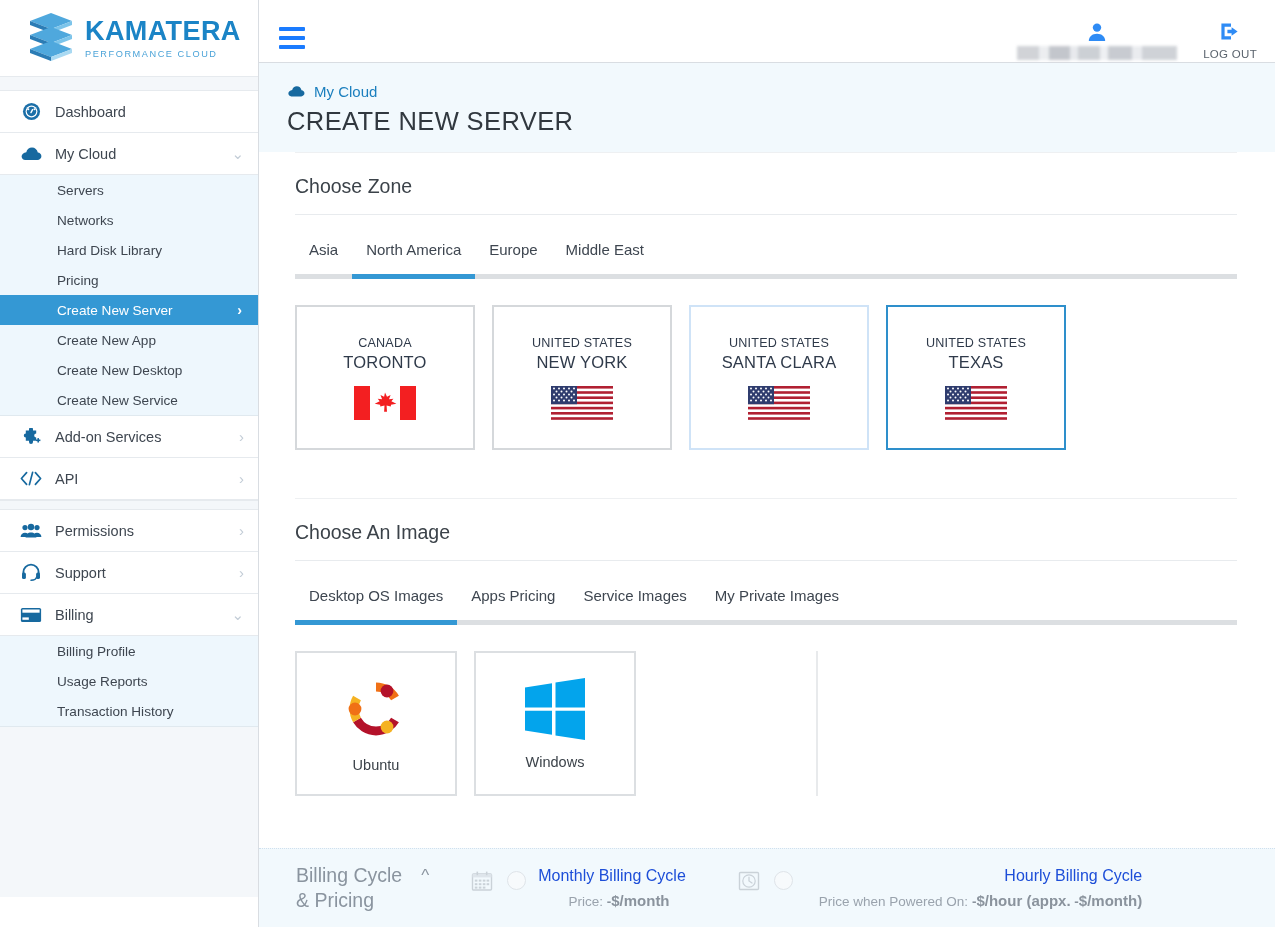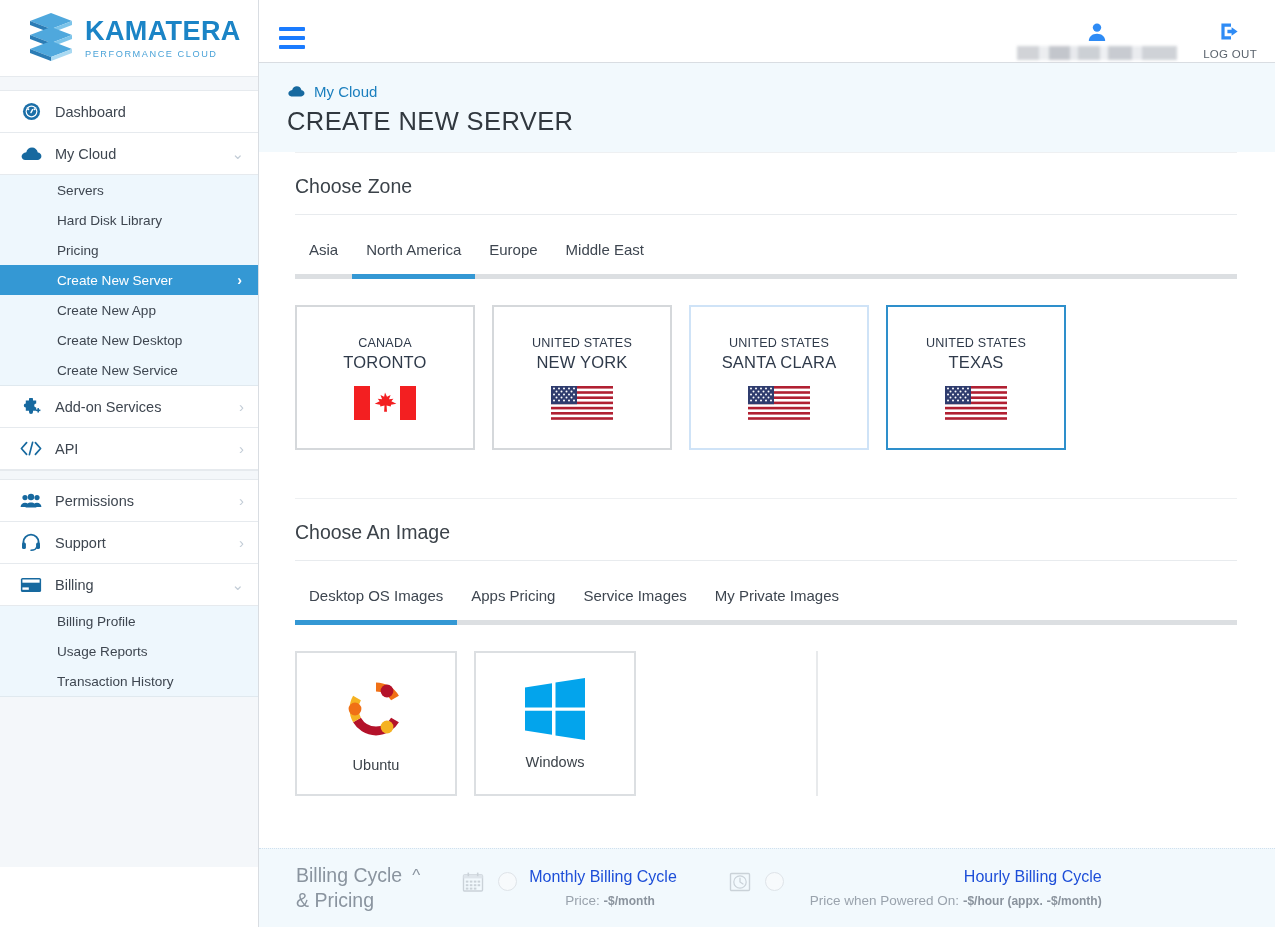--- a/index.html
+++ b/index.html
@@ -159,36 +159,36 @@
   .billing-bar {
     position: absolute; left: 0; right: 0; bottom: 0; height: 79px;
     background: #f2f9fd;
     border-top: 1px dotted #cfe0ee;
     display: flex; align-items: center;
     padding-left: 37px;
     color: #8e98a3;
   }
   .bb-title {
     font-size: 19.5px; color: #8a949f; line-height: 1.28;
-    display: flex; align-items: flex-start; gap: 10px;
+    display: flex; align-items: flex-start; gap: 19px;
   }
   .bb-caret { font-size: 17px; color: #8a949f; margin-top: 2px; cursor: pointer; }
   .bb-opt { display: flex; align-items: flex-start; margin-left: 42px; }
   .bb-opt.second { margin-left: 52px; }
   .bb-icon { width: 22px; height: 22px; flex: 0 0 22px; margin-top: 3px; opacity: .45; }
   .bb-radio {
     width: 19px; height: 19px; border-radius: 50%;
     border: 1px solid #dfe4e9; background: #f7fafc;
     margin: 4px 12px 0 14px; flex: 0 0 19px; cursor: pointer;
   }
   .bb-texts { display: flex; flex-direction: column; }
   .bb-opt-label { font-size: 16px; color: #1d4ed8; text-align: right; }
   .bb-price { font-size: 13.5px; color: #9aa3ad; margin-top: 7px; margin-left: 14px; }
   .bb-price .dash { font-weight: bold; color: #8a939d; }
-  .bb-price .cur { font-weight: bold; font-size: 12px; color: #8a939d; }
+  .bb-price .cur { font-weight: bold; font-size: 15px; color: #8a939d; }
   .bb-price.center { text-align: center; }
 </style>
 </head>
 <body>
 
 <div class="app">
 
   <aside class="sidebar">
 
     <div class="logo-area">
@@ -234,20 +234,23 @@
           <path d="M5.2 14h12.2c2.3 0 4-1.7 4-3.7 0-2-1.6-3.6-3.6-3.7C17.3 3.6 14.9 1.6 12 1.6c-2.8 0-5.2 2-5.7 4.6C3.6 6.5 1.6 8.3 1.6 10.6 1.6 12.5 3.2 14 5.2 14z" fill="#17699f"></path>
         </svg>
       </span>
       <span class="ni-label">My Cloud</span>
       <span class="ni-chev">⌄</span>
     </div>
 
     <div class="submenu">
       <div class="sub-item">
         <span>Servers</span>
+      </div>
+      <div class="sub-item">
+        <span>Networks</span>
       </div>
       <div class="sub-item">
         <span>Hard Disk Library</span>
       </div>
       <div class="sub-item">
         <span>Pricing</span>
       </div>
       <div class="sub-item active">
         <span>Create New Server</span>
         <span class="sa-chev">›</span>

